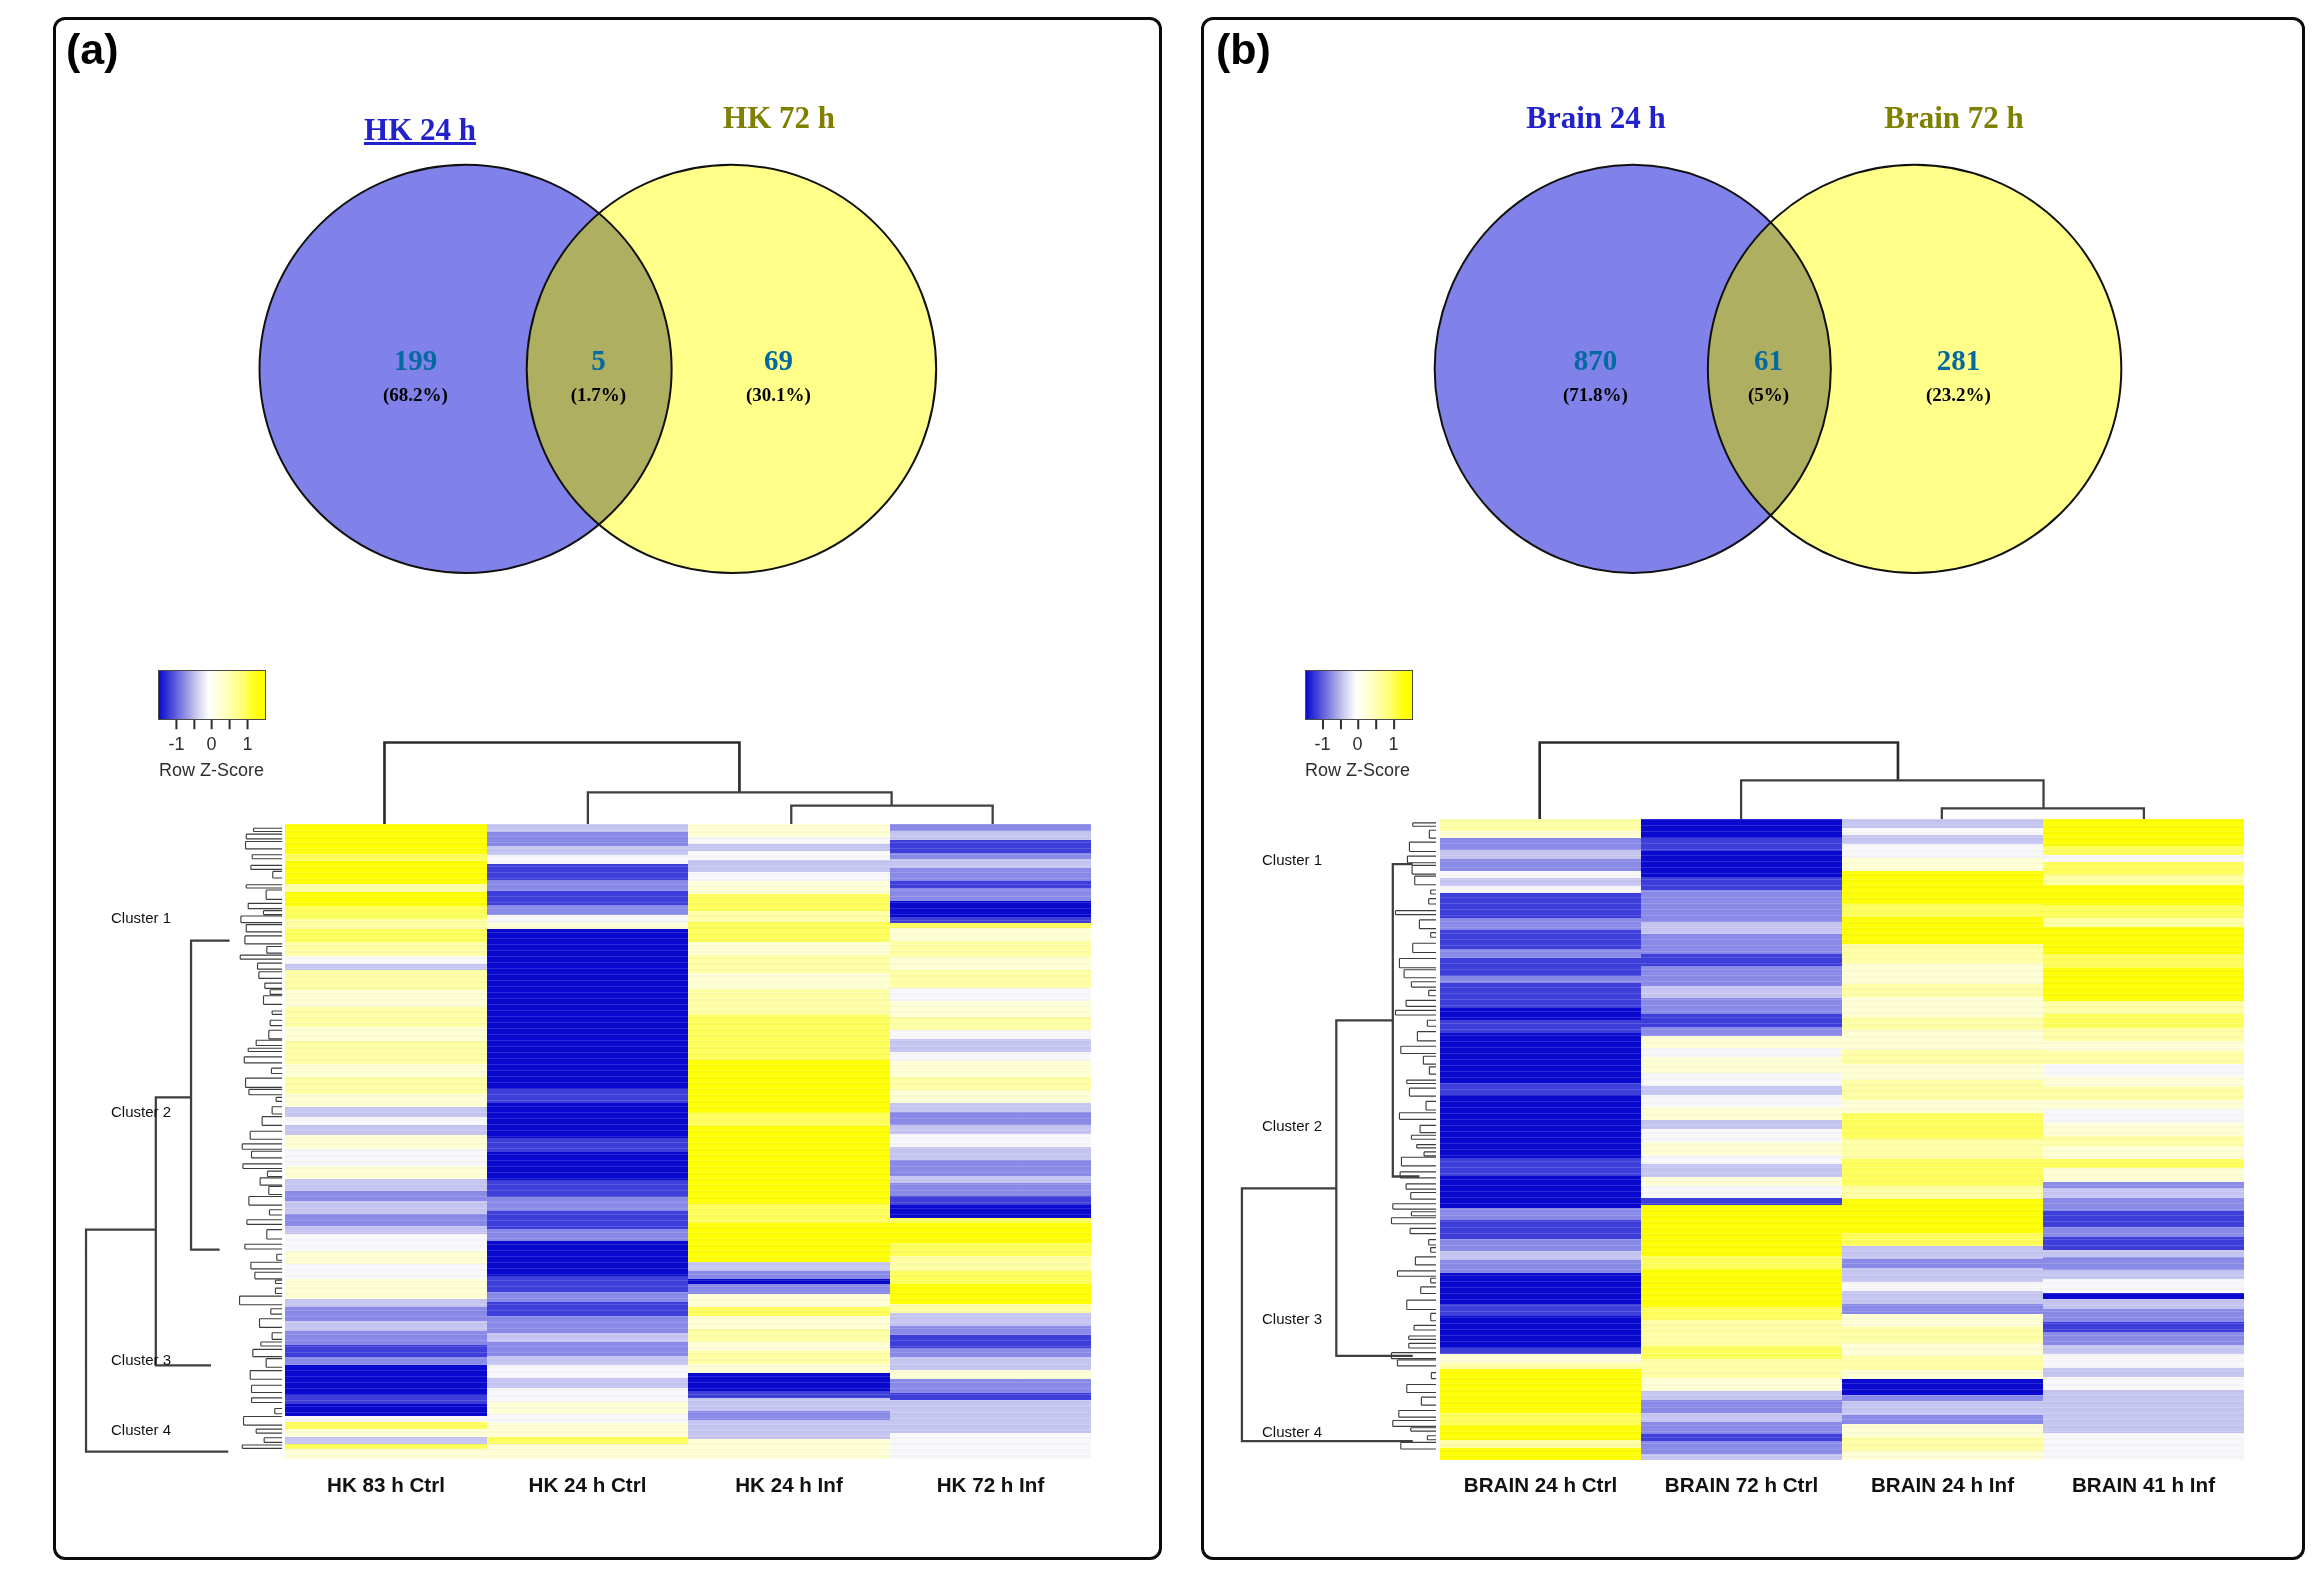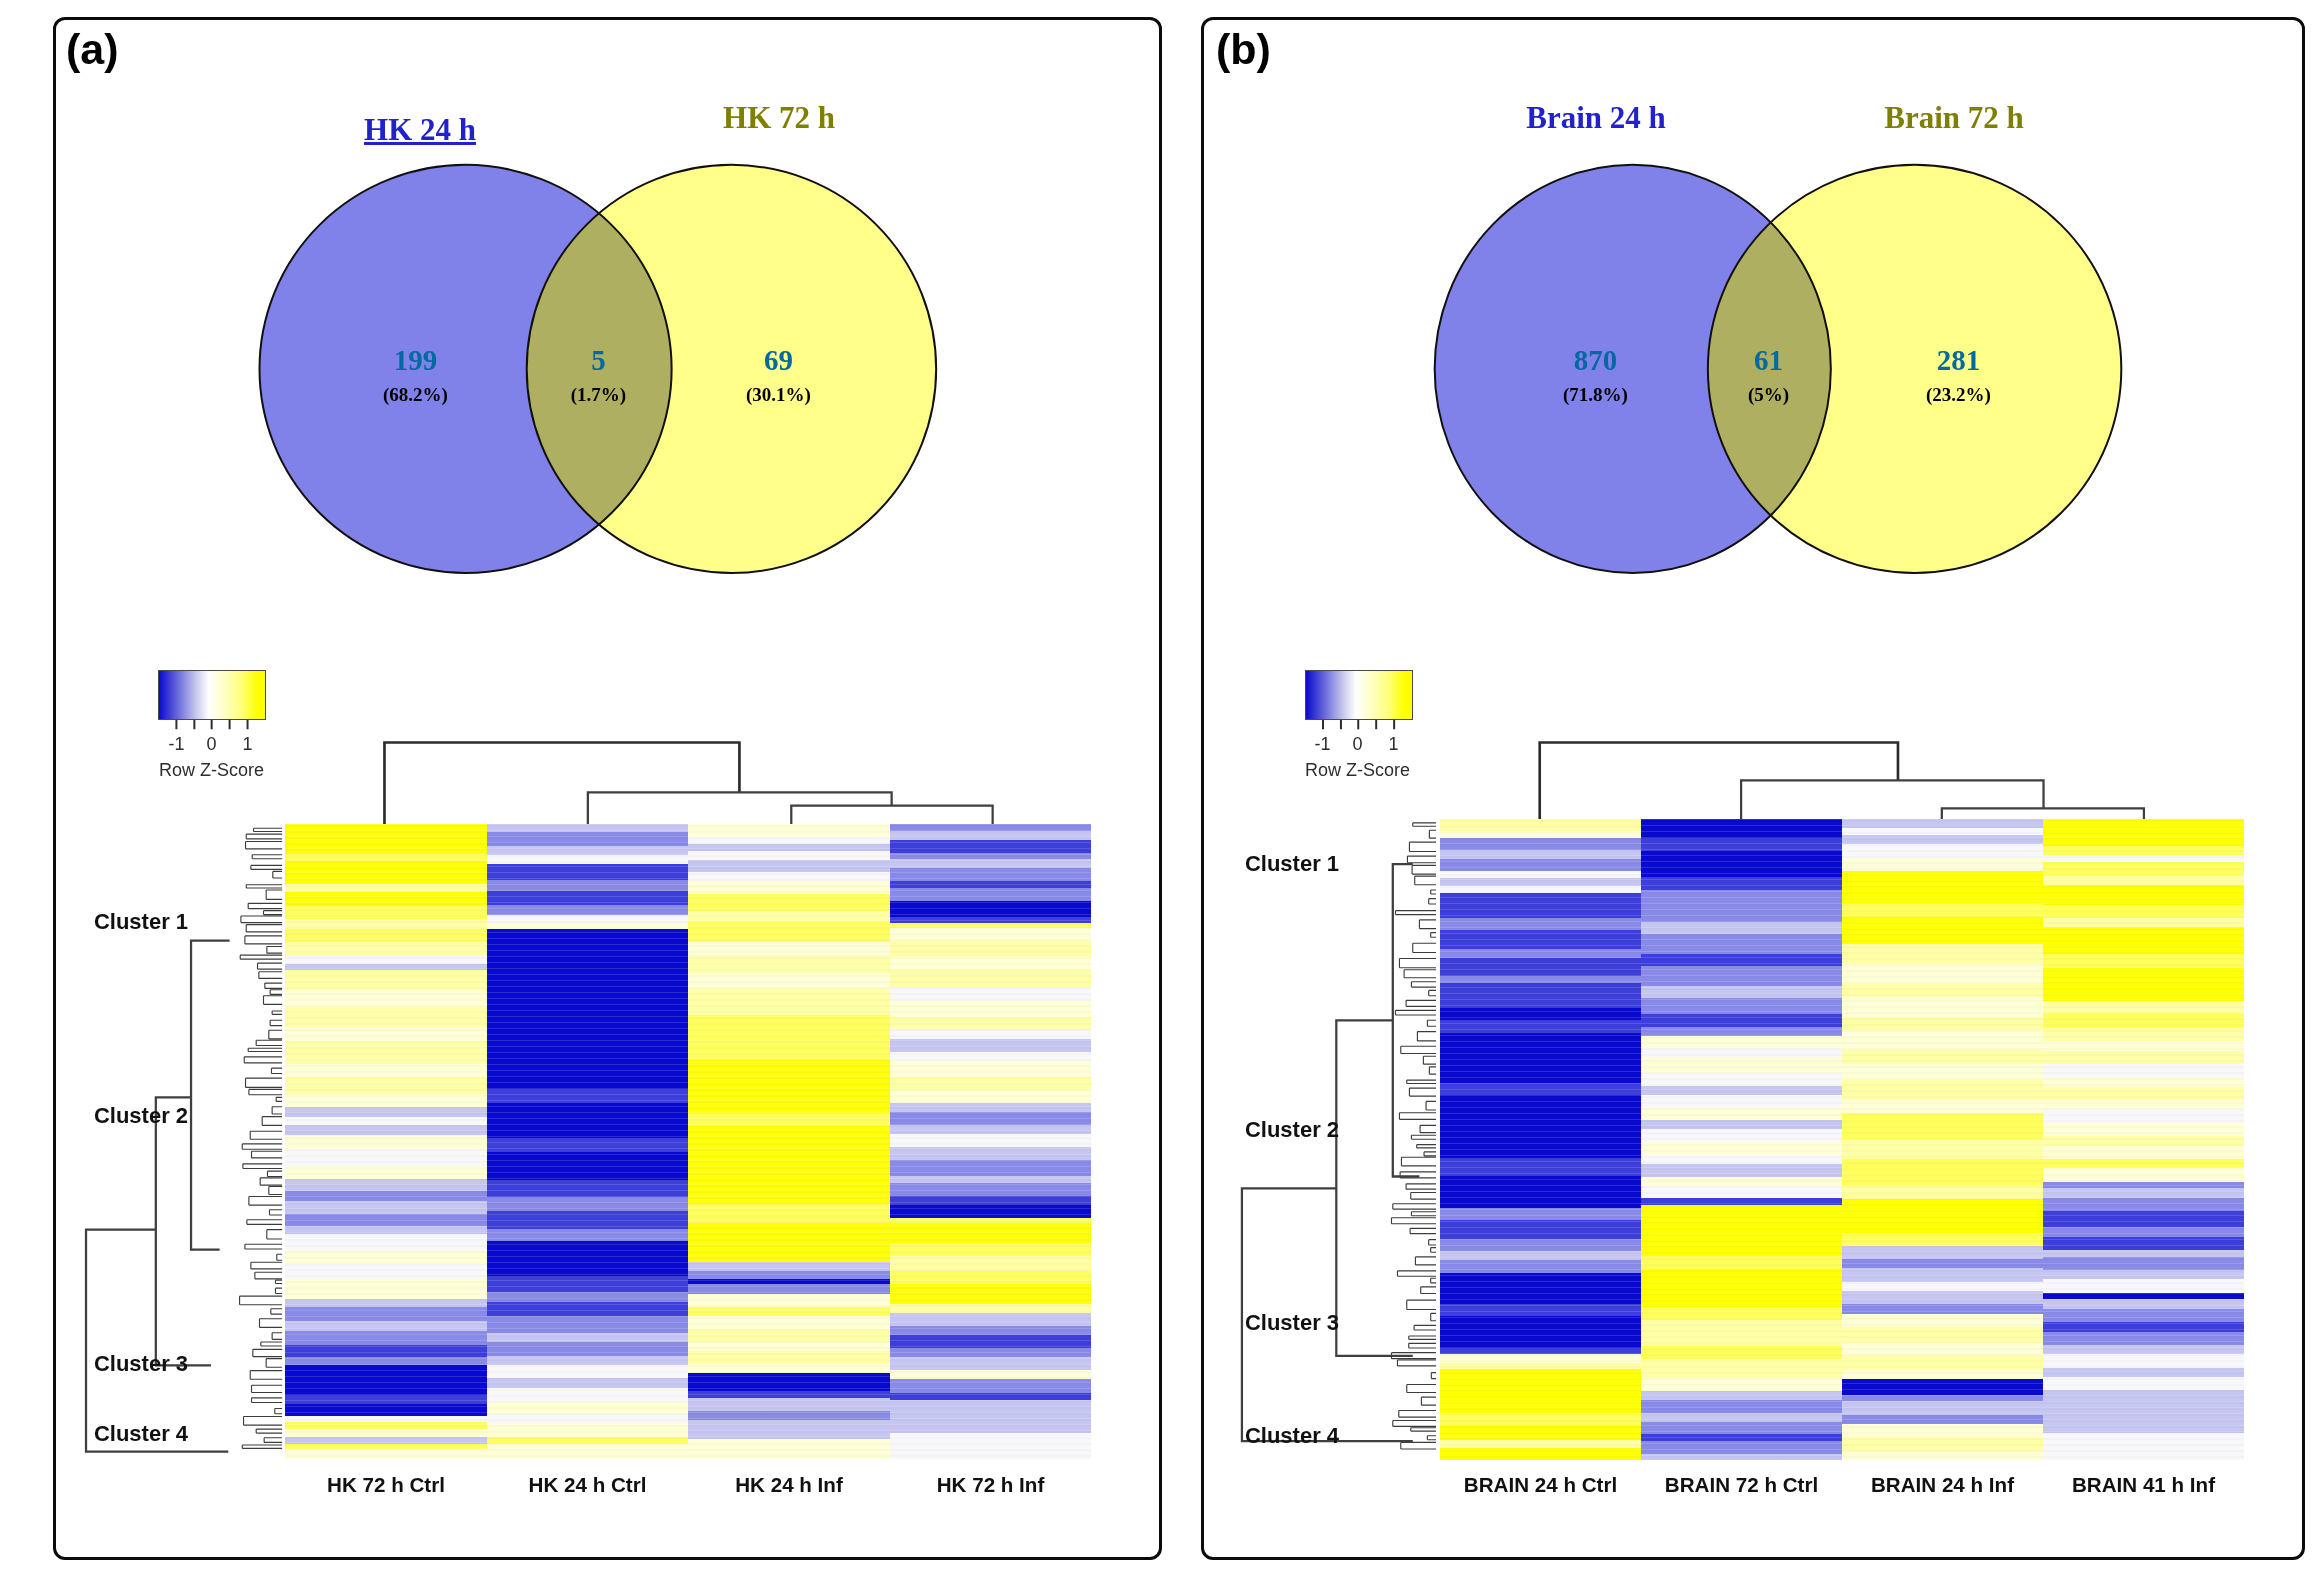--- a/index.html
+++ b/index.html
@@ -11,21 +11,21 @@
   #shapes{position:absolute;left:0;top:0;width:2319px;height:1570px;}
   .txt{position:absolute;text-align:center;white-space:nowrap;}
   .ptag{font-size:43px;font-weight:bold;color:#000;text-align:left;}
   .vtitle{font-family:"Liberation Serif", serif;font-weight:bold;font-size:31px;width:266px;}
   .vcount{font-family:"Liberation Serif", serif;font-weight:bold;font-size:29px;color:#0369a1;width:199px;}
   .vpct{font-family:"Liberation Serif", serif;font-weight:bold;font-size:19px;color:#000;width:199px;}
   .lgbox{position:absolute;width:106px;height:48px;border:1.3px solid #4a4a4a;
          background:linear-gradient(90deg,#0a0ad0 0%,#6b6bdc 18%,#c8c8ee 35%,#ffffff 47%,#ffffc4 62%,#ffff7a 78%,#ffff00 93%);}
   .lgt{font-size:18px;color:#2e2e2e;width:53px;}
   .lgc{font-size:18px;color:#2e2e2e;width:199px;}
-  .clab{font-size:22px;font-weight:bold;color:#111;width:166px;}
+  .clab{font-size:15px;font-weight:normal;color:#111;width:166px;}
   .hlab{font-size:20.6px;font-weight:bold;color:#111;}
   .hm-col{position:absolute;}
   .hm-col::after{content:"";position:absolute;inset:0;
      background:repeating-linear-gradient(180deg, rgba(255,255,255,0.14) 0px 1.3px, rgba(0,0,0,0.02) 1.3px 2.7px, transparent 2.7px 6px);}
   .dl{stroke:#3f3f3f;stroke-width:3.4;fill:none;}
   .dl-root{stroke:#2c2c2c;stroke-width:4;fill:none;}
   .tw{stroke:#3c3c3c;stroke-width:1.7;fill:none;}
   .tick{stroke:#2e2e2e;stroke-width:3;fill:none;}
   .voutline{fill:none;stroke:#101010;stroke-width:3;}
 </style>
@@ -104,21 +104,21 @@
   <div class="txt clab" style="left:58px;top:909px;">Cluster 1</div>
   <div class="txt clab" style="left:58px;top:1103px;">Cluster 2</div>
   <div class="txt clab" style="left:58px;top:1351px;">Cluster 3</div>
   <div class="txt clab" style="left:58px;top:1421px;">Cluster 4</div>
 
   <div class="hm-col" style="left: 285px; top: 824px; width: 202px; height: 635px; background: linear-gradient(rgb(255, 255, 5) 0%, rgb(255, 255, 5) 4.737%, rgb(255, 255, 92) 4.737%, rgb(255, 255, 92) 5.789%, rgb(255, 255, 5) 5.789%, rgb(255, 255, 5) 9.474%, rgb(255, 255, 166) 9.474%, rgb(255, 255, 166) 10.737%, rgb(255, 255, 5) 10.737%, rgb(255, 255, 5) 12.842%, rgb(255, 255, 92) 12.842%, rgb(255, 255, 92) 14.947%, rgb(255, 255, 166) 14.947%, rgb(255, 255, 166) 16.526%, rgb(255, 255, 92) 16.526%, rgb(255, 255, 92) 18.632%, rgb(255, 255, 166) 18.632%, rgb(255, 255, 166) 20.737%, rgb(248, 248, 251) 20.737%, rgb(248, 248, 251) 22%, rgb(198, 198, 242) 22%, rgb(198, 198, 242) 23.053%, rgb(255, 255, 166) 23.053%, rgb(255, 255, 166) 26.211%, rgb(255, 255, 214) 26.211%, rgb(255, 255, 214) 28.842%, rgb(255, 255, 166) 28.842%, rgb(255, 255, 166) 32%, rgb(255, 255, 214) 32%, rgb(255, 255, 214) 34.105%, rgb(255, 255, 166) 34.105%, rgb(255, 255, 166) 37.789%, rgb(255, 255, 214) 37.789%, rgb(255, 255, 214) 39.895%, rgb(255, 255, 166) 39.895%, rgb(255, 255, 166) 42.526%, rgb(255, 255, 214) 42.526%, rgb(255, 255, 214) 44.632%, rgb(198, 198, 242) 44.632%, rgb(198, 198, 242) 46.211%, rgb(248, 248, 251) 46.211%, rgb(248, 248, 251) 47.474%, rgb(198, 198, 242) 47.474%, rgb(198, 198, 242) 49.053%, rgb(255, 255, 214) 49.053%, rgb(255, 255, 214) 51.158%, rgb(248, 248, 251) 51.158%, rgb(248, 248, 251) 53.789%, rgb(255, 255, 214) 53.789%, rgb(255, 255, 214) 55.895%, rgb(198, 198, 242) 55.895%, rgb(198, 198, 242) 57.789%, rgb(138, 138, 233) 57.789%, rgb(138, 138, 233) 59.368%, rgb(198, 198, 242) 59.368%, rgb(198, 198, 242) 61.474%, rgb(138, 138, 233) 61.474%, rgb(138, 138, 233) 63.368%, rgb(198, 198, 242) 63.368%, rgb(198, 198, 242) 64.632%, rgb(248, 248, 251) 64.632%, rgb(248, 248, 251) 67.263%, rgb(255, 255, 214) 67.263%, rgb(255, 255, 214) 69.368%, rgb(248, 248, 251) 69.368%, rgb(248, 248, 251) 71.684%, rgb(255, 255, 214) 71.684%, rgb(255, 255, 214) 74.842%, rgb(198, 198, 242) 74.842%, rgb(198, 198, 242) 76.105%, rgb(138, 138, 233) 76.105%, rgb(138, 138, 233) 78.211%, rgb(198, 198, 242) 78.211%, rgb(198, 198, 242) 79.789%, rgb(138, 138, 233) 79.789%, rgb(138, 138, 233) 82.105%, rgb(62, 62, 219) 82.105%, rgb(62, 62, 219) 84%, rgb(138, 138, 233) 84%, rgb(138, 138, 233) 85.263%, rgb(9, 9, 207) 85.263%, rgb(9, 9, 207) 90%, rgb(62, 62, 219) 90%, rgb(62, 62, 219) 91.263%, rgb(9, 9, 207) 91.263%, rgb(9, 9, 207) 93.158%, rgb(248, 248, 251) 93.158%, rgb(248, 248, 251) 94.211%, rgb(255, 255, 92) 94.211%, rgb(255, 255, 92) 95.263%, rgb(255, 255, 214) 95.263%, rgb(255, 255, 214) 96.526%, rgb(198, 198, 242) 96.526%, rgb(198, 198, 242) 97.579%, rgb(255, 255, 92) 97.579%, rgb(255, 255, 92) 98.421%, rgb(255, 255, 214) 98.421%, rgb(255, 255, 214) 100%);"></div>
   <div class="hm-col" style="left: 487px; top: 824px; width: 201px; height: 635px; background: linear-gradient(rgb(198, 198, 242) 0%, rgb(198, 198, 242) 1.319%, rgb(138, 138, 233) 1.319%, rgb(138, 138, 233) 3.516%, rgb(198, 198, 242) 3.516%, rgb(198, 198, 242) 4.835%, rgb(248, 248, 251) 4.835%, rgb(248, 248, 251) 6.374%, rgb(62, 62, 219) 6.374%, rgb(62, 62, 219) 8.791%, rgb(138, 138, 233) 8.791%, rgb(138, 138, 233) 10.549%, rgb(62, 62, 219) 10.549%, rgb(62, 62, 219) 12.747%, rgb(138, 138, 233) 12.747%, rgb(138, 138, 233) 14.286%, rgb(248, 248, 251) 14.286%, rgb(248, 248, 251) 15.604%, rgb(255, 255, 214) 15.604%, rgb(255, 255, 214) 16.484%, rgb(9, 9, 207) 16.484%, rgb(9, 9, 207) 41.758%, rgb(62, 62, 219) 41.758%, rgb(62, 62, 219) 43.956%, rgb(9, 9, 207) 43.956%, rgb(9, 9, 207) 49.451%, rgb(62, 62, 219) 49.451%, rgb(62, 62, 219) 51.648%, rgb(9, 9, 207) 51.648%, rgb(9, 9, 207) 56.044%, rgb(62, 62, 219) 56.044%, rgb(62, 62, 219) 58.791%, rgb(138, 138, 233) 58.791%, rgb(138, 138, 233) 60.989%, rgb(62, 62, 219) 60.989%, rgb(62, 62, 219) 63.736%, rgb(138, 138, 233) 63.736%, rgb(138, 138, 233) 65.714%, rgb(9, 9, 207) 65.714%, rgb(9, 9, 207) 71.209%, rgb(62, 62, 219) 71.209%, rgb(62, 62, 219) 73.626%, rgb(138, 138, 233) 73.626%, rgb(138, 138, 233) 75.275%, rgb(62, 62, 219) 75.275%, rgb(62, 62, 219) 77.473%, rgb(138, 138, 233) 77.473%, rgb(138, 138, 233) 80.22%, rgb(198, 198, 242) 80.22%, rgb(198, 198, 242) 81.538%, rgb(138, 138, 233) 81.538%, rgb(138, 138, 233) 83.736%, rgb(198, 198, 242) 83.736%, rgb(198, 198, 242) 85.275%, rgb(248, 248, 251) 85.275%, rgb(248, 248, 251) 87.253%, rgb(198, 198, 242) 87.253%, rgb(198, 198, 242) 88.791%, rgb(248, 248, 251) 88.791%, rgb(248, 248, 251) 90.989%, rgb(255, 255, 214) 90.989%, rgb(255, 255, 214) 92.967%, rgb(248, 248, 251) 92.967%, rgb(248, 248, 251) 94.286%, rgb(255, 255, 214) 94.286%, rgb(255, 255, 214) 96.484%, rgb(255, 255, 92) 96.484%, rgb(255, 255, 92) 97.582%, rgb(255, 255, 214) 97.582%, rgb(255, 255, 214) 100%);"></div>
   <div class="hm-col" style="left: 688px; top: 824px; width: 202px; height: 635px; background: linear-gradient(rgb(255, 255, 214) 0%, rgb(255, 255, 214) 2.051%, rgb(248, 248, 251) 2.051%, rgb(248, 248, 251) 3.077%, rgb(198, 198, 242) 3.077%, rgb(198, 198, 242) 4.308%, rgb(248, 248, 251) 4.308%, rgb(248, 248, 251) 5.744%, rgb(198, 198, 242) 5.744%, rgb(198, 198, 242) 7.59%, rgb(248, 248, 251) 7.59%, rgb(248, 248, 251) 9.026%, rgb(255, 255, 214) 9.026%, rgb(255, 255, 214) 11.077%, rgb(255, 255, 92) 11.077%, rgb(255, 255, 92) 13.641%, rgb(255, 255, 166) 13.641%, rgb(255, 255, 166) 15.487%, rgb(255, 255, 92) 15.487%, rgb(255, 255, 92) 18.564%, rgb(255, 255, 214) 18.564%, rgb(255, 255, 214) 20.615%, rgb(255, 255, 166) 20.615%, rgb(255, 255, 166) 23.487%, rgb(255, 255, 214) 23.487%, rgb(255, 255, 214) 25.949%, rgb(255, 255, 166) 25.949%, rgb(255, 255, 166) 30.051%, rgb(255, 255, 92) 30.051%, rgb(255, 255, 92) 32.103%, rgb(255, 255, 92) 32.103%, rgb(255, 255, 92) 37.231%, rgb(255, 255, 5) 37.231%, rgb(255, 255, 5) 45.436%, rgb(255, 255, 92) 45.436%, rgb(255, 255, 92) 47.487%, rgb(255, 255, 5) 47.487%, rgb(255, 255, 5) 59.795%, rgb(255, 255, 92) 59.795%, rgb(255, 255, 92) 62.872%, rgb(255, 255, 5) 62.872%, rgb(255, 255, 5) 69.026%, rgb(198, 198, 242) 69.026%, rgb(198, 198, 242) 70.462%, rgb(138, 138, 233) 70.462%, rgb(138, 138, 233) 71.692%, rgb(9, 9, 207) 71.692%, rgb(9, 9, 207) 72.513%, rgb(138, 138, 233) 72.513%, rgb(138, 138, 233) 73.949%, rgb(255, 255, 214) 73.949%, rgb(255, 255, 214) 76%, rgb(255, 255, 92) 76%, rgb(255, 255, 92) 77.436%, rgb(255, 255, 214) 77.436%, rgb(255, 255, 214) 79.487%, rgb(255, 255, 166) 79.487%, rgb(255, 255, 166) 81.538%, rgb(255, 255, 214) 81.538%, rgb(255, 255, 214) 82.974%, rgb(255, 255, 166) 82.974%, rgb(255, 255, 166) 85.026%, rgb(255, 255, 214) 85.026%, rgb(255, 255, 214) 86.462%, rgb(9, 9, 207) 86.462%, rgb(9, 9, 207) 89.333%, rgb(62, 62, 219) 89.333%, rgb(62, 62, 219) 90.359%, rgb(198, 198, 242) 90.359%, rgb(198, 198, 242) 92.41%, rgb(138, 138, 233) 92.41%, rgb(138, 138, 233) 93.846%, rgb(198, 198, 242) 93.846%, rgb(198, 198, 242) 96.923%, rgb(255, 255, 214) 96.923%, rgb(255, 255, 214) 100%);"></div>
   <div class="hm-col" style="left: 890px; top: 824px; width: 201px; height: 635px; background: linear-gradient(rgb(138, 138, 233) 0%, rgb(138, 138, 233) 1.027%, rgb(198, 198, 242) 1.027%, rgb(198, 198, 242) 2.464%, rgb(62, 62, 219) 2.464%, rgb(62, 62, 219) 4.517%, rgb(138, 138, 233) 4.517%, rgb(138, 138, 233) 5.544%, rgb(198, 198, 242) 5.544%, rgb(198, 198, 242) 6.982%, rgb(138, 138, 233) 6.982%, rgb(138, 138, 233) 9.035%, rgb(62, 62, 219) 9.035%, rgb(62, 62, 219) 10.062%, rgb(138, 138, 233) 10.062%, rgb(138, 138, 233) 12.115%, rgb(9, 9, 207) 12.115%, rgb(9, 9, 207) 14.579%, rgb(62, 62, 219) 14.579%, rgb(62, 62, 219) 15.606%, rgb(255, 255, 92) 15.606%, rgb(255, 255, 92) 16.427%, rgb(255, 255, 214) 16.427%, rgb(255, 255, 214) 18.48%, rgb(255, 255, 166) 18.48%, rgb(255, 255, 166) 20.945%, rgb(255, 255, 214) 20.945%, rgb(255, 255, 214) 22.998%, rgb(255, 255, 166) 22.998%, rgb(255, 255, 166) 25.873%, rgb(248, 248, 251) 25.873%, rgb(248, 248, 251) 27.926%, rgb(255, 255, 214) 27.926%, rgb(255, 255, 214) 30.39%, rgb(255, 255, 166) 30.39%, rgb(255, 255, 166) 32.444%, rgb(248, 248, 251) 32.444%, rgb(248, 248, 251) 33.881%, rgb(198, 198, 242) 33.881%, rgb(198, 198, 242) 35.934%, rgb(248, 248, 251) 35.934%, rgb(248, 248, 251) 37.372%, rgb(255, 255, 214) 37.372%, rgb(255, 255, 214) 39.836%, rgb(255, 255, 166) 39.836%, rgb(255, 255, 166) 41.889%, rgb(255, 255, 214) 41.889%, rgb(255, 255, 214) 43.943%, rgb(198, 198, 242) 43.943%, rgb(198, 198, 242) 45.38%, rgb(138, 138, 233) 45.38%, rgb(138, 138, 233) 47.433%, rgb(198, 198, 242) 47.433%, rgb(198, 198, 242) 48.871%, rgb(248, 248, 251) 48.871%, rgb(248, 248, 251) 50.924%, rgb(198, 198, 242) 50.924%, rgb(198, 198, 242) 52.977%, rgb(138, 138, 233) 52.977%, rgb(138, 138, 233) 55.441%, rgb(198, 198, 242) 55.441%, rgb(198, 198, 242) 56.468%, rgb(138, 138, 233) 56.468%, rgb(138, 138, 233) 58.522%, rgb(62, 62, 219) 58.522%, rgb(62, 62, 219) 59.959%, rgb(9, 9, 207) 59.959%, rgb(9, 9, 207) 62.012%, rgb(255, 255, 92) 62.012%, rgb(255, 255, 92) 62.834%, rgb(255, 255, 5) 62.834%, rgb(255, 255, 5) 65.914%, rgb(255, 255, 92) 65.914%, rgb(255, 255, 92) 67.967%, rgb(255, 255, 166) 67.967%, rgb(255, 255, 166) 70.431%, rgb(255, 255, 92) 70.431%, rgb(255, 255, 92) 72.485%, rgb(255, 255, 5) 72.485%, rgb(255, 255, 5) 75.565%, rgb(255, 255, 166) 75.565%, rgb(255, 255, 166) 77.002%, rgb(198, 198, 242) 77.002%, rgb(198, 198, 242) 79.055%, rgb(138, 138, 233) 79.055%, rgb(138, 138, 233) 80.493%, rgb(62, 62, 219) 80.493%, rgb(62, 62, 219) 82.546%, rgb(138, 138, 233) 82.546%, rgb(138, 138, 233) 83.984%, rgb(198, 198, 242) 83.984%, rgb(198, 198, 242) 86.037%, rgb(255, 255, 214) 86.037%, rgb(255, 255, 214) 87.474%, rgb(138, 138, 233) 87.474%, rgb(138, 138, 233) 89.528%, rgb(62, 62, 219) 89.528%, rgb(62, 62, 219) 90.76%, rgb(198, 198, 242) 90.76%, rgb(198, 198, 242) 95.893%, rgb(248, 248, 251) 95.893%, rgb(248, 248, 251) 100%);"></div>
 
-  <div class="txt hlab" style="left:285px;top:1473px;width:202px;">HK 72 h Ctrl</div>
+  <div class="txt hlab" style="left:285px;top:1473px;width:202px;">HK 83 h Ctrl</div>
   <div class="txt hlab" style="left:487px;top:1473px;width:201px;">HK 24 h Ctrl</div>
   <div class="txt hlab" style="left:688px;top:1473px;width:202px;">HK 24 h Inf</div>
   <div class="txt hlab" style="left:890px;top:1473px;width:201px;">HK 72 h Inf</div>
 
   <div class="txt ptag" style="left:1216px;top:25px;width:133px;">(b)</div>
 
   <div class="txt vtitle" style="left: 1463px; top: 100px; color: rgb(34, 34, 204);">Brain 24 h</div>
   <div class="txt vtitle" style="left: 1821px; top: 100px; color: rgb(127, 127, 0);">Brain 72 h</div>
 
   <div class="txt vcount" style="left:1496px;top:344px;">870</div>

